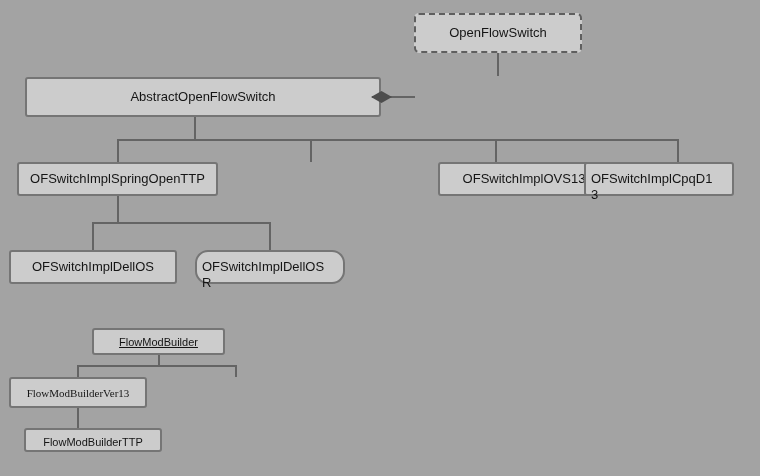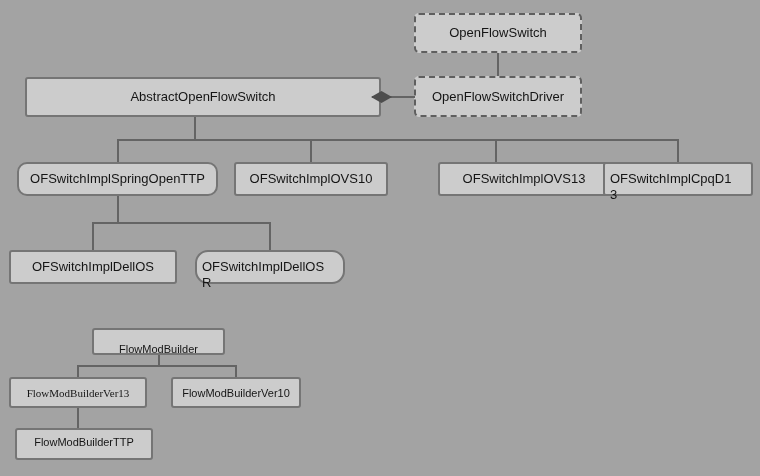--- a/index.html
+++ b/index.html
@@ -24,56 +24,47 @@
   .edge{position:absolute;background:#646464;}
   .diamond{position:absolute;line-height:0;}
 </style>
 </head>
 <body>
 
 <div id="stage">
     <div class="node dashed" style="left: 414px; top: 13px; width: 168px; height: 40px;">
       <span class="label" style="top: 10px;">OpenFlowSwitch</span>
     </div>
-    <div class="node dashed" style="left: 414px; top: 76px; width: 168px; height: 41px;">
-      <span class="label" style="top: 11px;">OpenFlowSwitchDriver</span>
-    </div>
     <div class="node solid" style="left: 17px; top: 77px; width: 356px; height: 40px; margin-left: 8px;">
       <span class="label" style="top: 10px;">AbstractOpenFlowSwitch</span>
     </div>
-    <div class="node solid" style="left: 17px; top: 162px; width: 201px; height: 34px; border-radius: 10px;">
+    <div class="node solid" style="left: 17px; top: 162px; width: 201px; height: 34px;">
       <span class="label" style="top: 7px;">OFSwitchImplSpringOpenTTP</span>
-    </div>
-    <div class="node solid" style="left: 234px; top: 162px; width: 154px; height: 34px;">
-      <span class="label" style="top: 7px;">OFSwitchImplOVS10</span>
     </div>
     <div class="node solid" style="left: 410px; top: 162px; width: 172px; height: 34px; margin-left: 28px;">
       <span class="label" style="top: 7px;">OFSwitchImplOVS13</span>
     </div>
-    <div class="node solid" style="left: 603px; top: 162px; width: 150px; height: 34px;">
+    <div class="node solid" style="left: 584px; top: 162px; width: 150px; height: 34px;">
       <span class="label wrap" style="top: 7px;">OFSwitchImplCpqD1
 3</span>
     </div>
     <div class="node solid" style="left: 9px; top: 250px; width: 168px; height: 34px;">
       <span class="label" style="top: 7px;">OFSwitchImplDellOS</span>
     </div>
     <div class="node solid" style="left: 195px; top: 250px; width: 150px; height: 34px; border-radius: 13px;">
       <span class="label wrap" style="top: 7px;">OFSwitchImplDellOS
 R</span>
     </div>
     <div class="node solid-sm" style="left: 92px; top: 328px; width: 133px; height: 27px;">
-      <span class="label" style="top: 12px;">FlowModBuilder</span>
+      <span class="label" style="top: 5px; text-decoration: underline;">FlowModBuilder</span>
     </div>
     <div class="node solid-sm" style="left: 9px; top: 377px; width: 138px; height: 31px; font-family: Liberation Serif, serif;">
       <span class="label" style="top: 7px;">FlowModBuilderVer13</span>
     </div>
-    <div class="node solid-sm" style="left: 171px; top: 377px; width: 130px; height: 31px;">
-      <span class="label" style="top: 7px;">FlowModBuilderVer10</span>
-    </div>
-    <div class="node solid-sm" style="left: 15px; top: 428px; width: 138px; height: 32px;">
+    <div class="node solid-sm" style="left: 24px; top: 428px; width: 138px; height: 24px;">
       <span class="label" style="top: 5px;">FlowModBuilderTTP</span>
     </div>
     <div class="edge" style="left: 497px; top: 53px; width: 2px; height: 12px;"></div>
     <div class="edge" style="left: 497px; top: 65px; width: 2px; height: 11px;"></div>
     <div class="edge" style="left: 194px; top: 117px; width: 2px; height: 23px;"></div>
     <div class="edge" style="left: 117px; top: 139px; width: 562px; height: 2px;"></div>
     <div class="edge" style="left: 117px; top: 140px; width: 2px; height: 22px;"></div>
     <div class="edge" style="left: 310px; top: 140px; width: 2px; height: 22px;"></div>
     <div class="edge" style="left: 495px; top: 140px; width: 2px; height: 22px;"></div>
     <div class="edge" style="left: 677px; top: 140px; width: 2px; height: 22px;"></div>

